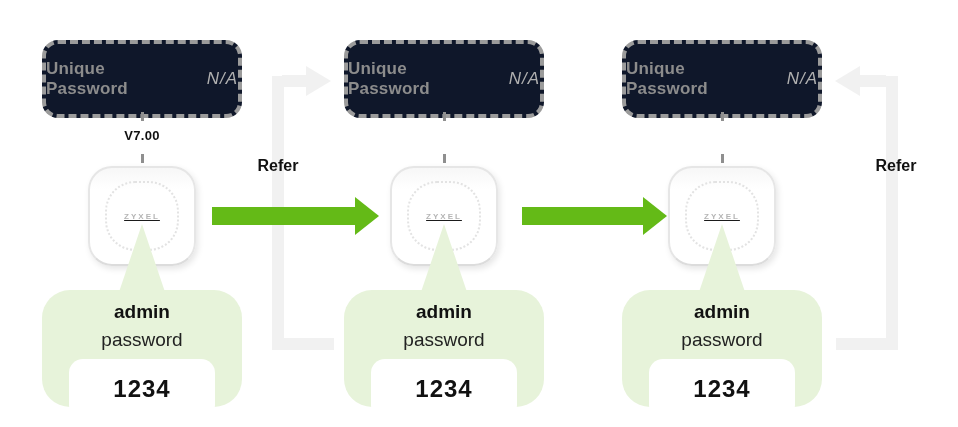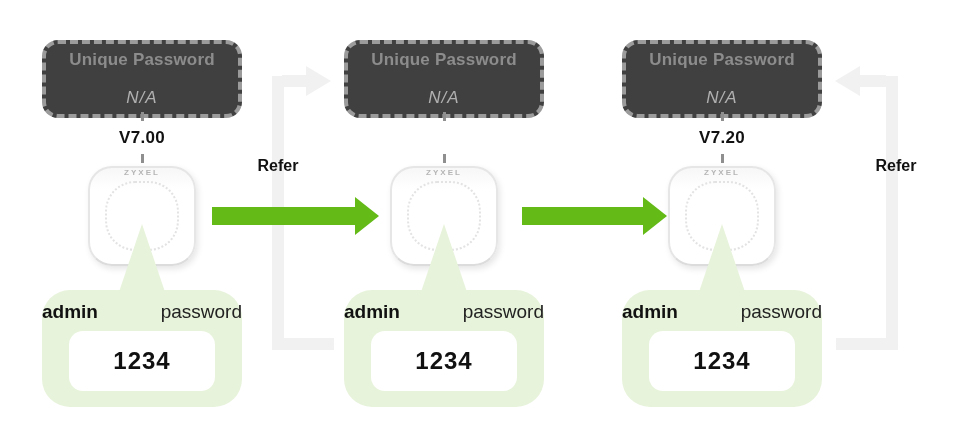--- a/index.html
+++ b/index.html
@@ -5,46 +5,46 @@
   html,body{margin:0;padding:0;background:#fff;}
   .stage{
     position:relative;width:958px;height:427px;background:#fff;overflow:hidden;
     font-family:"Liberation Sans","DejaVu Sans",sans-serif;color:var(--ink,#1b1b1b);
   }
   .layer{position:absolute;left:0;top:0;width:958px;height:427px;}
   .col{position:absolute;top:0;width:200px;height:427px;z-index:1;}
   .upbox{
     position:absolute;top:40px;left:0;width:200px;height:78px;box-sizing:border-box;
     border:4px dashed var(--dash_gray,#9b9b9b);border-radius:16px;
-    display:flex;flex-direction:column;align-items:center;justify-content:center;gap:18px;
-    background:#404040;
+    display:flex;flex-direction:row;align-items:center;justify-content:center;gap:18px;
+    background:#0f172a;
   }
   .upbox-title{font-size:17px;font-weight:700;color:var(--title_gray,#8c8c8c);letter-spacing:.2px;}
   .upbox-value{font-size:17px;color:var(--na_gray,#b0b0b0);letter-spacing:1px;font-style:italic;}
   .tick{position:absolute;left:calc(50% - 1.5px);width:3px;height:9px;background:var(--tick_gray,#8f8f8f);}
   .tick-a{top:112px;}
   .tick-b{top:154px;}
   .version{position:absolute;top:128px;left:0;width:200px;text-align:center;
-    font-size:17px;font-weight:700;color:#111;letter-spacing:.3px;}
+    font-size:13px;font-weight:700;color:#111;letter-spacing:.3px;}
   .device{
     position:absolute;top:166px;left:46px;width:108px;height:100px;box-sizing:border-box;
     background:linear-gradient(180deg,#f7f7f7 0%,#ffffff 22%);
     border:2px solid var(--device_border,#e6e6e6);border-bottom-color:#dcdcdc;border-radius:24px;
     box-shadow:2px 3px 6px rgba(0,0,0,.10);
-    display:flex;align-items:flex-start;justify-content:center;z-index:1;
+    display:flex;align-items:center;justify-content:center;z-index:1;text-decoration:underline;
   }
   .device-ring{position:absolute;left:15px;right:15px;top:13px;bottom:13px;
     border:2px dotted #e3e3e3;border-radius:30px;}
   .device-brand{font-size:8px;font-weight:600;letter-spacing:2px;color:var(--brand_gray,#b5b5b5);}
   .tail{position:absolute;top:224px;left:calc(50% - 23px);width:46px;height:68px;
     background:var(--bubble_green,#e7f3da);
     clip-path:polygon(50% 0,100% 100%,0 100%);z-index:2;}
   .bubble{position:absolute;top:290px;left:0;width:200px;height:117px;
     background:var(--bubble_green,#e7f3da);border-radius:28px;text-align:center;z-index:2;}
-  .bubble-label{padding-top:11px;font-size:19px;display:flex;justify-content:space-between;gap:14px;color:#222;}
+  .bubble-label{padding-top:11px;font-size:19px;display:flex;justify-content:center;gap:6px;color:#222;flex-direction:column;}
   .bubble-label .b{font-weight:700;color:#111;}
   .pwbox{width:146px;height:60px;margin:8px auto 0;background:#fff;border-radius:14px;
     display:flex;align-items:center;justify-content:center;
     font-size:24px;font-weight:700;letter-spacing:1px;color:#111;}
   .refer{position:absolute;top:157px;width:60px;text-align:center;
     font-size:16px;font-weight:700;color:#111;z-index:3;}
   .refer-left{left:248px;}
   .refer-right{left:866px;}
 </style>
 </head>
@@ -124,21 +124,20 @@
       </div>
     </div>
   </div>
 
   <div class="col" style="left:622px">
     <div class="upbox">
       <div class="upbox-title">Unique Password</div>
       <div class="upbox-value">N/A</div>
     </div>
     <div class="tick tick-a"></div>
-    <div class="version">V7.20</div>
     <div class="tick tick-b"></div>
     <div class="device">
       <div class="device-ring"></div>
       <div class="device-brand">ZYXEL</div>
     </div>
     <div class="tail"></div>
     <div class="bubble">
       <div class="bubble-label">
         <span class="b">admin</span>
         <span>password</span>

